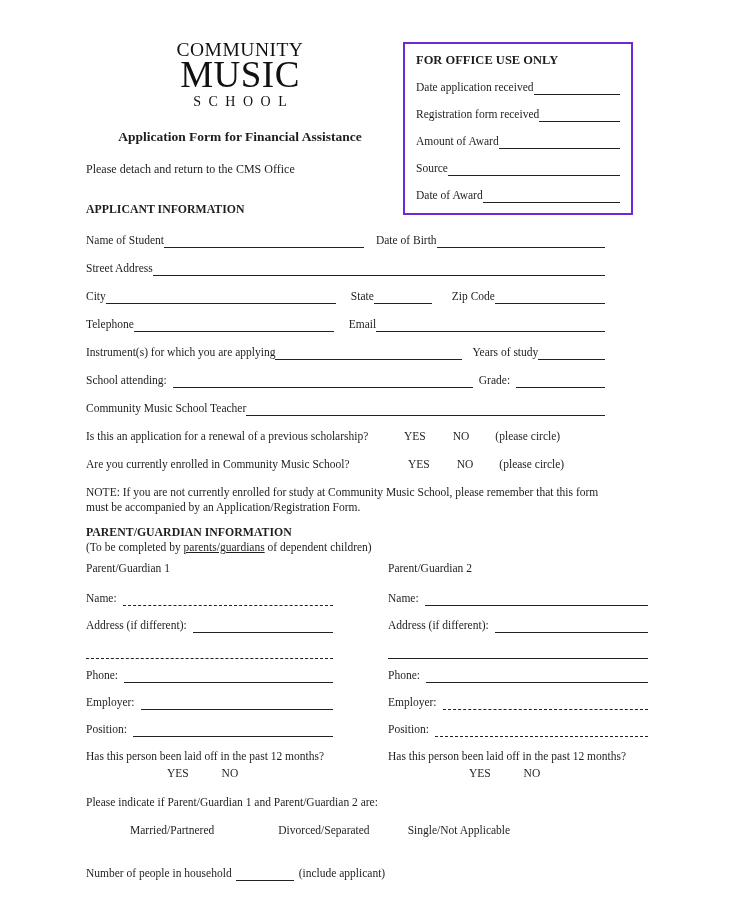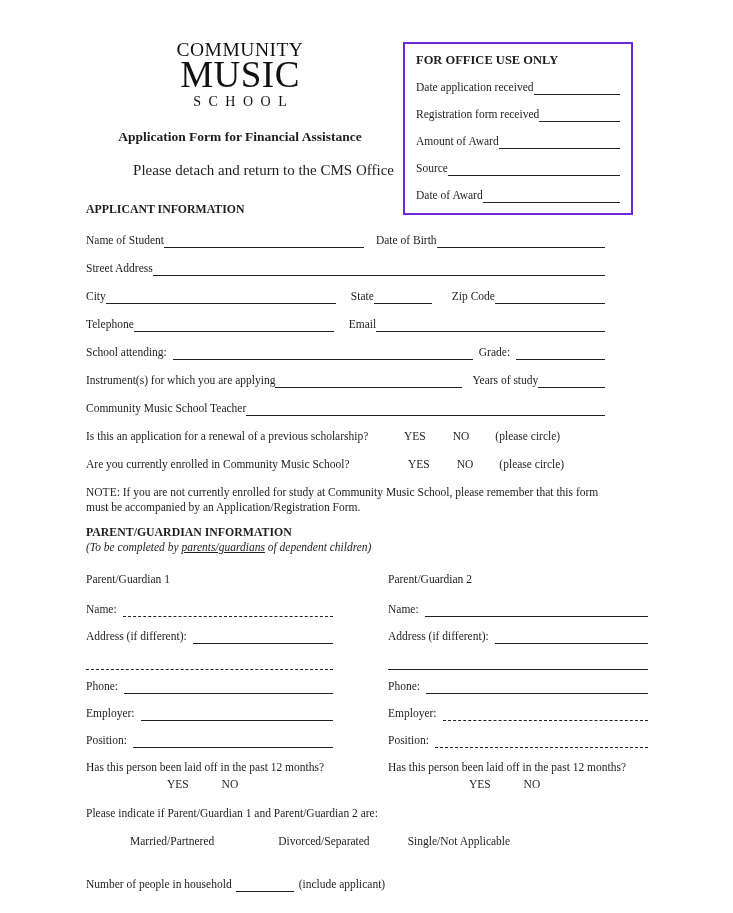--- a/index.html
+++ b/index.html
@@ -7,21 +7,21 @@
     position:relative;width:733px;height:913px;background:#ffffff;
     font-family:"Liberation Serif","DejaVu Serif",serif;
     color:#1e1e1e;font-size:11.5px;overflow:hidden;
   }
   
   .logo{position:absolute;left:176px;top:40px;width:128px;text-align:center;color:#111;}
   .logo-l1{font-size:19.5px;line-height:20px;letter-spacing:.5px;}
   .logo-l2{font-size:37px;line-height:30px;letter-spacing:.5px;}
   .logo-l3{font-size:14px;line-height:17px;letter-spacing:7.5px;margin-right:-7.5px;margin-top:3px;}
   .doc-title{position:absolute;left:86px;top:129px;width:308px;text-align:center;font-weight:bold;font-size:13.5px;}
-  .doc-subtitle{position:absolute;left:86px;top:162px;width:308px;text-align:right;font-size:15px;}
+  .doc-subtitle{position:absolute;left:86px;top:162px;width:308px;text-align:left;font-size:12px;}
   .office-box{
     position:absolute;left:403px;top:42px;width:230px;height:173px;
     border:2px solid #6d28d9;box-sizing:border-box;padding:9px 11px 0 11px;
   }
   .ob-title{font-weight:bold;font-size:12.5px;line-height:15px;margin-bottom:12px;}
   .ob-row{display:flex;align-items:flex-end;line-height:15px;margin-bottom:12px;}
   
   .ul{display:block;border-bottom:1px solid #222;height:13px;}
   .ul.dash{border-bottom-style:dashed;}
   .grow{flex:1 1 auto;}
@@ -31,21 +31,21 @@
   .row .lbl{flex:0 0 auto;}
   .w200{flex:0 0 200px;} .w230{flex:0 0 230px;} .w58{flex:0 0 58px;}
   .w300{flex:0 0 300px;} .w187{flex:0 0 187px;}
   .g6{margin-left:6px;} .g10{margin-left:10px;} .g12{margin-left:12px;}
   .g15{margin-left:15px;} .g20{margin-left:20px;} .g26{margin-left:26px;} .g27{margin-left:27px;}
   .qrow{display:flex;line-height:15px;margin-bottom:13px;white-space:nowrap;}
   .q1{width:318px;flex:0 0 318px;} .q2{width:322px;flex:0 0 322px;}
   .note{width:562px;line-height:15px;margin:2px 0 10px 0;}
   
   .pg-head{font-weight:bold;font-size:11.8px;line-height:15px;}
-  .pg-sub{font-style:italic;line-height:15px;margin-bottom:17px;}
+  .pg-sub{line-height:15px;margin-bottom:6px;}
   .pg-sub .u{text-decoration:underline;}
   .cols{display:flex;}
   .col1{width:247px;flex:0 0 247px;}
   .colgap{width:55px;flex:0 0 55px;}
   .col2{width:260px;flex:0 0 260px;}
   .col-title{line-height:15px;margin-bottom:15px;}
   .crow{display:flex;align-items:center;line-height:15px;margin-bottom:12px;white-space:nowrap;}
   .cont-line{margin-top:9px;margin-bottom:9px;}
   .laid{line-height:15px;margin-top:2px;white-space:nowrap;}
   .yn{padding-left:81px;line-height:15px;margin-top:2px;}
@@ -121,31 +121,31 @@
     </div>
 
     <div class="row">
       <span class="lbl">Telephone</span>
       <span class="ul w200"></span>
       <span class="lbl g15">Email</span>
       <span class="ul grow"></span>
     </div>
 
     <div class="row">
+      <span class="lbl">Instrument(s) for which you are applying</span>
+      <span class="ul w187"></span>
+      <span class="lbl g10">Years of study</span>
+      <span class="ul grow"></span>
+    </div>
+
+    <div class="row">
       <span class="lbl">School attending:</span>
       <span class="ul w300 g6"></span>
       <span class="lbl g6">Grade:</span>
       <span class="ul grow g6"></span>
-    </div>
-
-    <div class="row">
-      <span class="lbl">Instrument(s) for which you are applying</span>
-      <span class="ul w187"></span>
-      <span class="lbl g10">Years of study</span>
-      <span class="ul grow"></span>
     </div>
 
     <div class="row">
       <span class="lbl">Community Music School Teacher</span>
       <span class="ul grow"></span>
     </div>
 
     <div class="qrow">
       <span class="q1">Is this an application for a renewal of a previous scholarship?</span>
       <span>YES</span>

